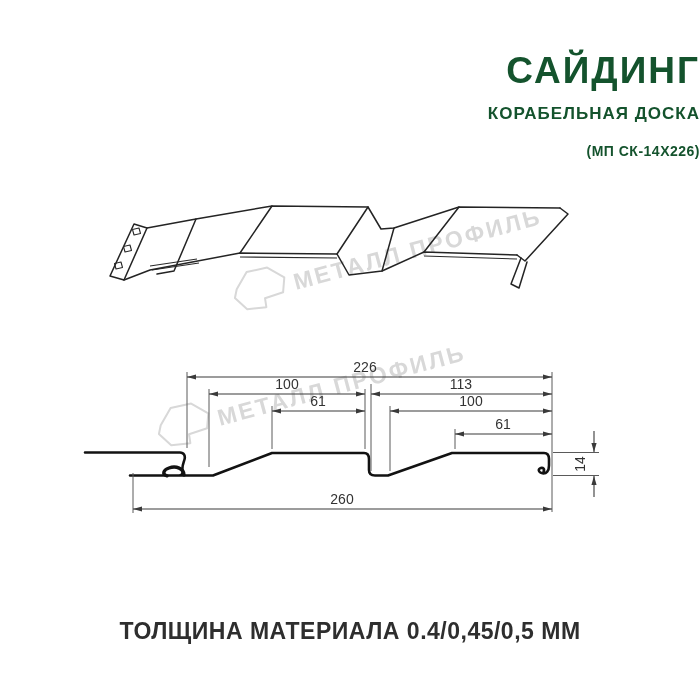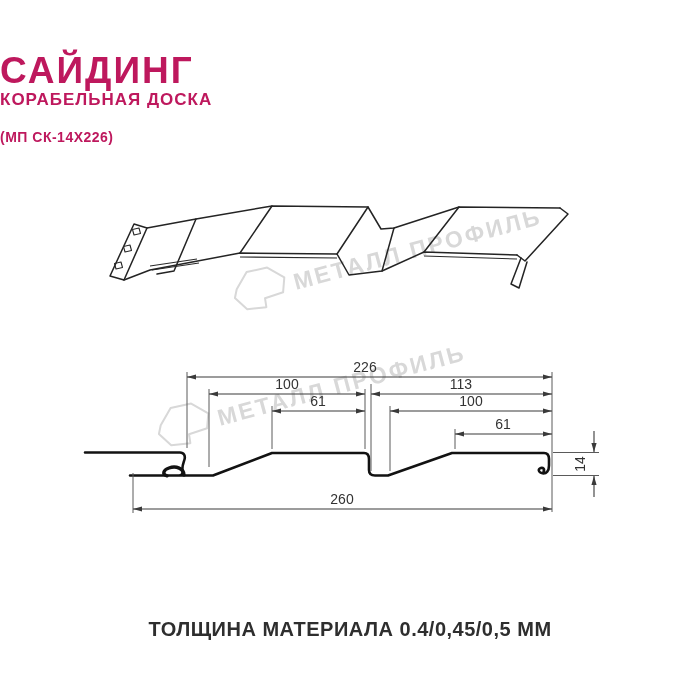--- a/index.html
+++ b/index.html
@@ -1,25 +1,25 @@
 <!DOCTYPE html>
 <html><head>
 <meta charset="utf-8">
 <style>
   html,body{margin:0;padding:0;background:#ffffff;}
   .page{
     position:relative;width:700px;height:700px;background:#ffffff;overflow:hidden;
     font-family:"Liberation Sans",sans-serif;
   }
-  .title-block{position:absolute;top:52px;left:0;width:700px;text-align:left;color:#be185d;}
+  .title-block{position:absolute;top:52px;left:0;width:700px;text-align:right;color:#14532d;}
   .title-main{font-size:37px;font-weight:800;letter-spacing:2px;line-height:1.0;}
-  .title-sub{font-size:17px;font-weight:700;letter-spacing:1px;margin-top:1px;}
+  .title-sub{font-size:17px;font-weight:700;letter-spacing:1px;margin-top:15px;}
   .title-code{font-size:14px;font-weight:700;letter-spacing:0.5px;margin-top:19px;}
   .footer-block{position:absolute;top:618px;left:0;width:700px;text-align:center;
-    font-size:20px;font-weight:700;letter-spacing:0.5px;color:#2e2e2e;}
+    font-size:23px;font-weight:700;letter-spacing:0.5px;color:#2e2e2e;}
   svg{position:absolute;top:0;left:0;}
   .face{fill:#ffffff;stroke:none;}
   .l3d{fill:none;stroke:#242424;stroke-width:1.5;stroke-linejoin:round;stroke-linecap:round;}
   .l3dthin{fill:none;stroke:#2a2a2a;stroke-width:1.1;stroke-linejoin:round;}
   .profile{fill:none;stroke:#121212;stroke-width:2.6;stroke-linejoin:round;stroke-linecap:round;}
   .hem{fill:none;stroke:#121212;stroke-width:3.4;stroke-linecap:round;}
   .ext{fill:none;stroke:#5a5a5a;stroke-width:1;}
   .dim{fill:none;stroke:#3a3a3a;stroke-width:1.1;}
   .dimtxt{fill:#333333;font-size:14px;font-family:"Liberation Sans",sans-serif;}
   .wm{fill:none;stroke:#d8d8d8;stroke-width:2;stroke-linejoin:round;}

